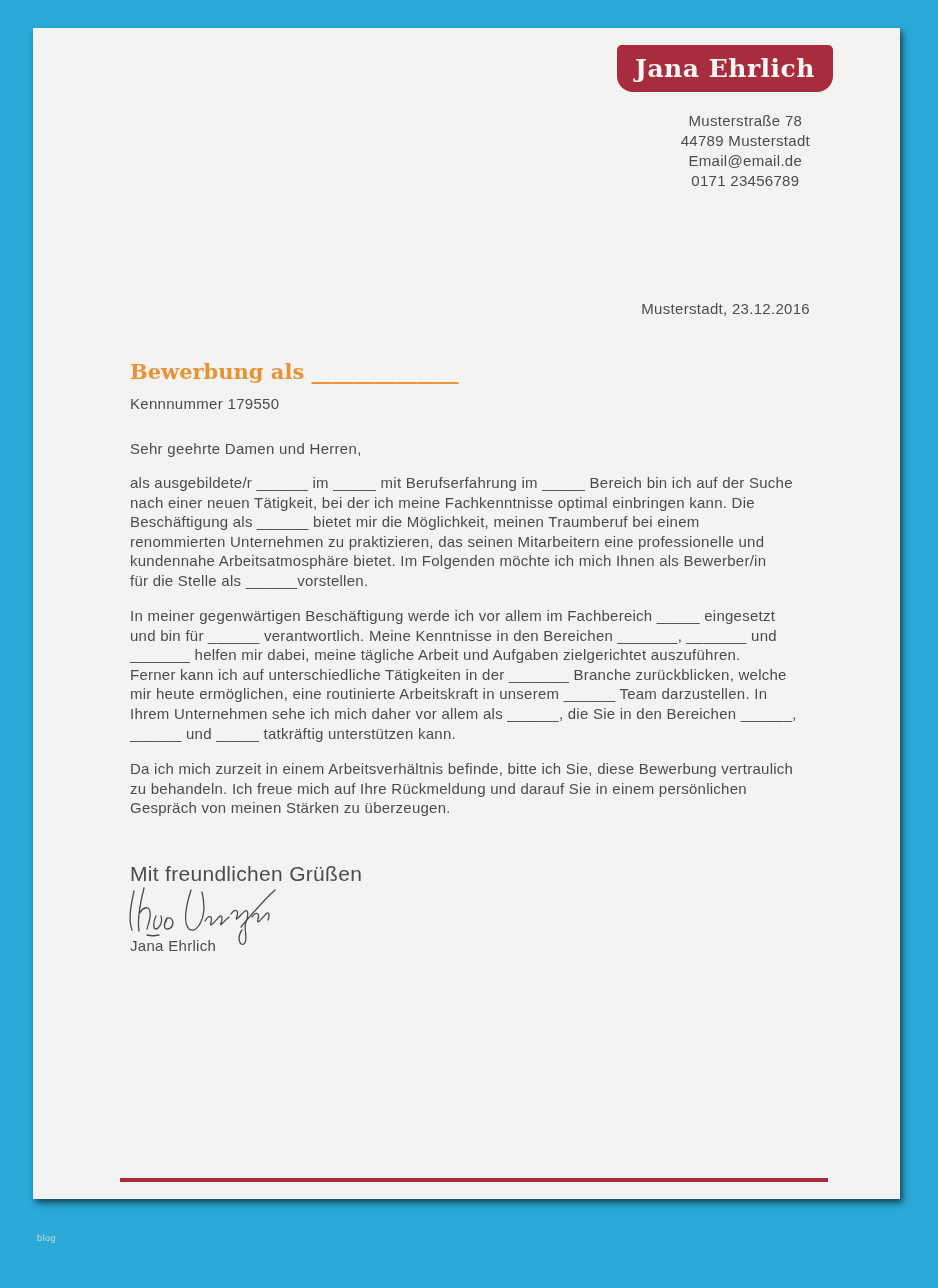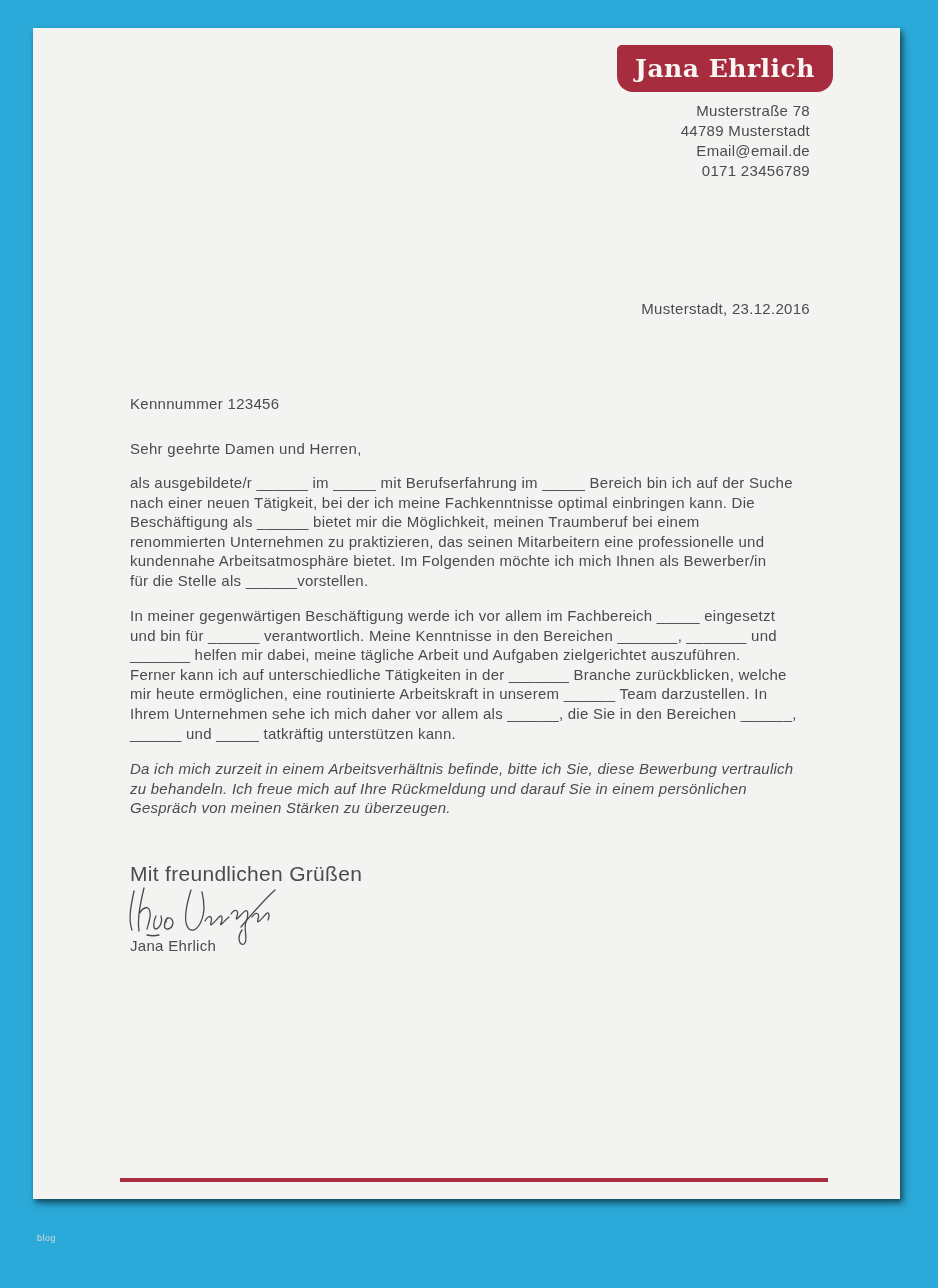--- a/index.html
+++ b/index.html
@@ -23,21 +23,21 @@
     border-radius:5px 5px 16px 16px;
     display:flex;align-items:center;justify-content:center;
   }
   .banner .banner-name{
     position:static;
     font-family:"DejaVu Serif", serif;
     font-weight:bold;font-size:25px;color:#FAF6F4;
     letter-spacing:0.5px;white-space:nowrap;
   }
   .sender{
-    right:90px;top:73px;text-align:right;
+    right:90px;top:83px;text-align:center;
     font-size:15px;line-height:20px;color:#4B4B4D;
     white-space:pre;letter-spacing:0.3px;
   }
   .recipient{
     left:97px;top:181px;
     font-size:15px;line-height:19.5px;color:#4B4B4D;
     white-space:pre;letter-spacing:0.3px;
   }
   .dateline{
     right:90px;top:272px;
@@ -56,21 +56,21 @@
     left:97px;top:412px;
     font-size:15px;color:#4B4B4D;letter-spacing:0.3px;
   }
   .para{
     left:97px;
     font-size:15px;line-height:19.6px;color:#4B4B4D;
     white-space:pre;letter-spacing:0.25px;
   }
   .p1{top:445px;}
   .p2{top:578px;}
-  .p3{top:731px;font-style:italic;}
+  .p3{top:731px;}
   .closing{
     left:97px;top:834px;
     font-size:21px;color:#4B4B4D;letter-spacing:0.3px;
   }
   .signature-svg{left:92px;top:855px;width:185px;height:66px;}
   .sig-name{
     left:97px;top:909px;
     font-size:15px;color:#4B4B4D;letter-spacing:0.3px;
   }
   .redline{
@@ -92,22 +92,23 @@
   </div>
 
   <div class="sender">Musterstraße 78
 44789 Musterstadt
 Email@email.de
 0171 23456789</div>
 
 
   <div class="dateline">Musterstadt, 23.12.2016</div>
 
+  <div class="subject">Bewerbung als ______________</div>
 
-  <div class="reference">Kennnummer 123456</div>
+  <div class="reference">Kennnummer 179550</div>
 
   <div class="salutation">Sehr geehrte Damen und Herren,</div>
 
   <div class="para p2">In meiner gegenwärtigen Beschäftigung werde ich vor allem im Fachbereich _____ eingesetzt
 und bin für ______ verantwortlich. Meine Kenntnisse in den Bereichen _______, _______ und
 _______ helfen mir dabei, meine tägliche Arbeit und Aufgaben zielgerichtet auszuführen.
 Ferner kann ich auf unterschiedliche Tätigkeiten in der _______ Branche zurückblicken, welche
 mir heute ermöglichen, eine routinierte Arbeitskraft in unserem ______ Team darzustellen. In
 Ihrem Unternehmen sehe ich mich daher vor allem als ______, die Sie in den Bereichen ______,
 ______ und _____ tatkräftig unterstützen kann.</div>

